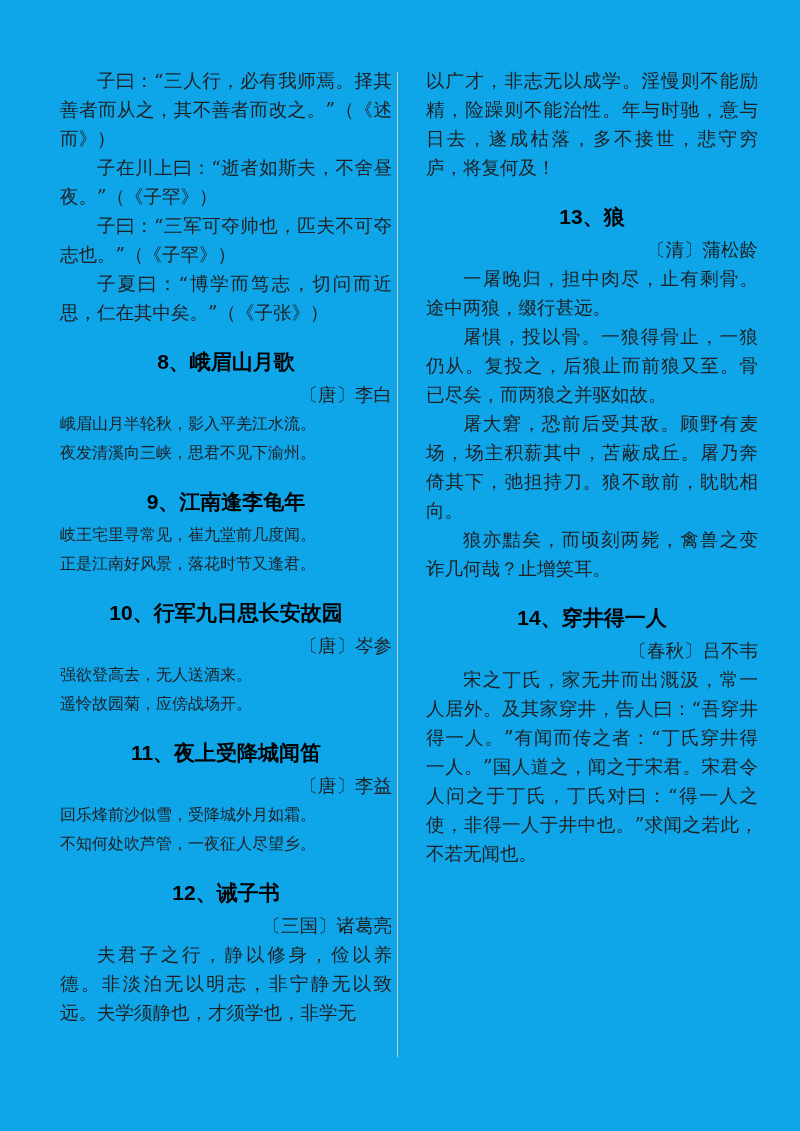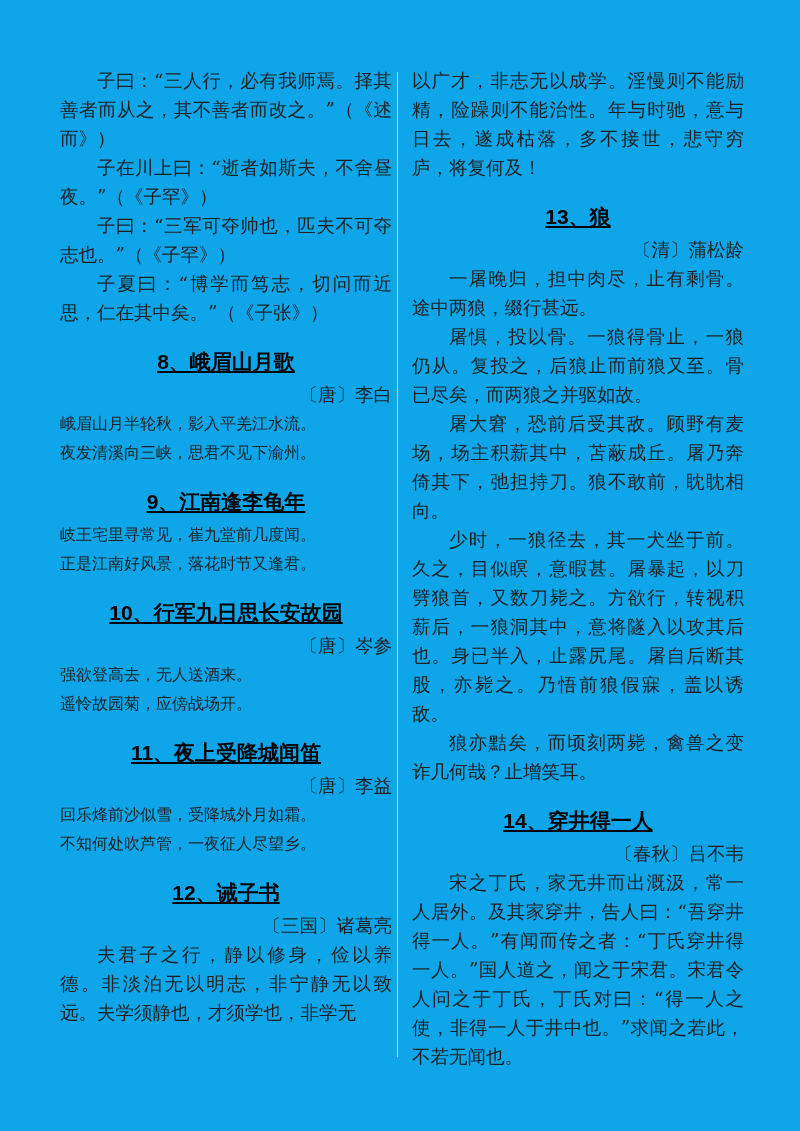--- a/index.html
+++ b/index.html
@@ -22,32 +22,31 @@
   }
   .col {
     position: absolute;
     top: 66px;
     width: 332px;
     font-size: 18.5px;
     line-height: 29px;
     text-align: justify;
   }
   .col-left  { left: 60px; }
-  .col-right { left: 412px; }
+  .col-right { left: 426px; }
   .para { margin: 0; text-indent: 2em; }
   .para-cont { margin: 0; text-indent: 0; }
   .sec-title {
     margin: 21px 0 5px 0;
     text-align: center;
     font-family: "Liberation Sans", sans-serif;
     font-weight: bold;
     font-size: 21px;
     line-height: 27px;
     color: #000000;
-    text-decoration: underline;
   }
   .author {
     text-align: right;
     line-height: 29px;
   }
   .verse-line {
     text-align: left;
     white-space: nowrap;
     font-size: 16px;
     line-height: 29px;
@@ -102,21 +101,20 @@
 
   <div class="col col-right">
     <p class="para-cont">以广才，非志无以成学。淫慢则不能励精，险躁则不能治性。年与时驰，意与日去，遂成枯落，多不接世，悲守穷庐，将复何及！</p>
 
     <section>
       <h2 class="sec-title">13、狼</h2>
       <div class="author">〔清〕蒲松龄</div>
       <p class="para">一屠晚归，担中肉尽，止有剩骨。途中两狼，缀行甚远。</p>
       <p class="para">屠惧，投以骨。一狼得骨止，一狼仍从。复投之，后狼止而前狼又至。骨已尽矣，而两狼之并驱如故。</p>
       <p class="para">屠大窘，恐前后受其敌。顾野有麦场，场主积薪其中，苫蔽成丘。屠乃奔倚其下，弛担持刀。狼不敢前，眈眈相向。</p>
-      <p class="para">少时，一狼径去，其一犬坐于前。久之，目似瞑，意暇甚。屠暴起，以刀劈狼首，又数刀毙之。方欲行，转视积薪后，一狼洞其中，意将隧入以攻其后也。身已半入，止露尻尾。屠自后断其股，亦毙之。乃悟前狼假寐，盖以诱敌。</p>
       <p class="para">狼亦黠矣，而顷刻两毙，禽兽之变诈几何哉？止增笑耳。</p>
     </section>
 
     <section>
       <h2 class="sec-title">14、穿井得一人</h2>
       <div class="author">〔春秋〕吕不韦</div>
       <p class="para">宋之丁氏，家无井而出溉汲，常一人居外。及其家穿井，告人曰：“吾穿井得一人。”有闻而传之者：“丁氏穿井得一人。”国人道之，闻之于宋君。宋君令人问之于丁氏，丁氏对曰：“得一人之使，非得一人于井中也。”求闻之若此，不若无闻也。</p>
     </section>
   </div>
 </div>

